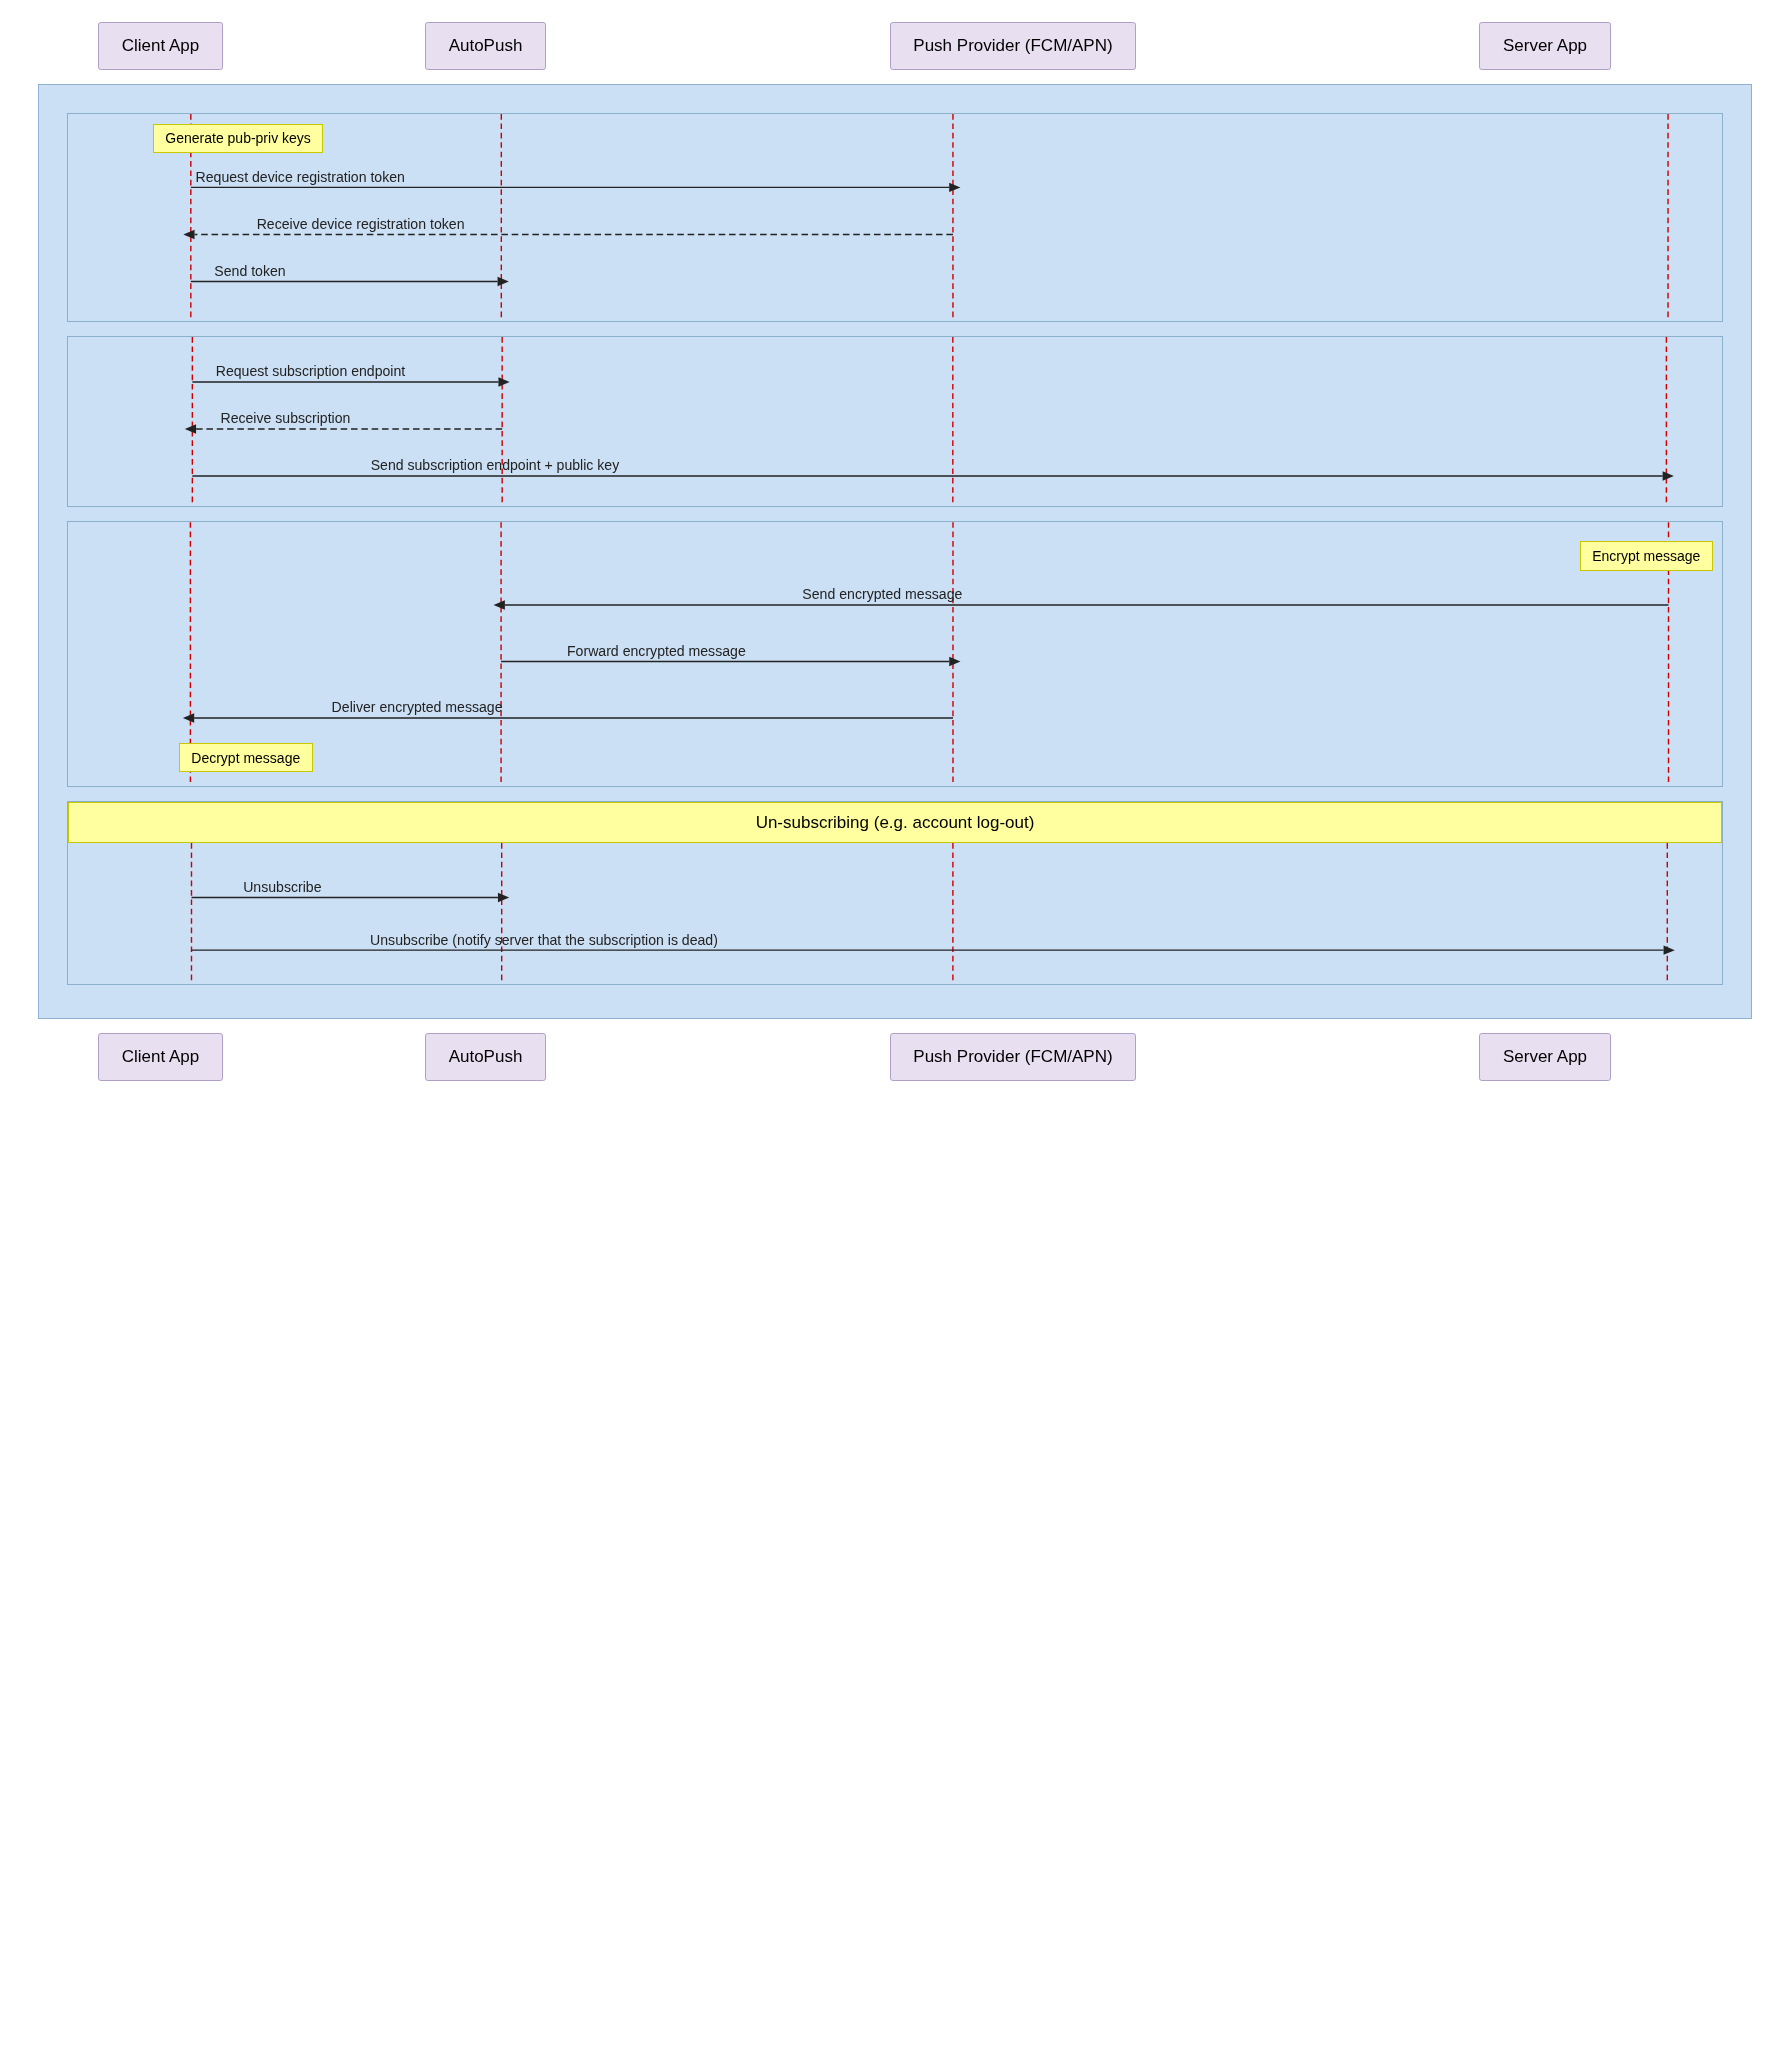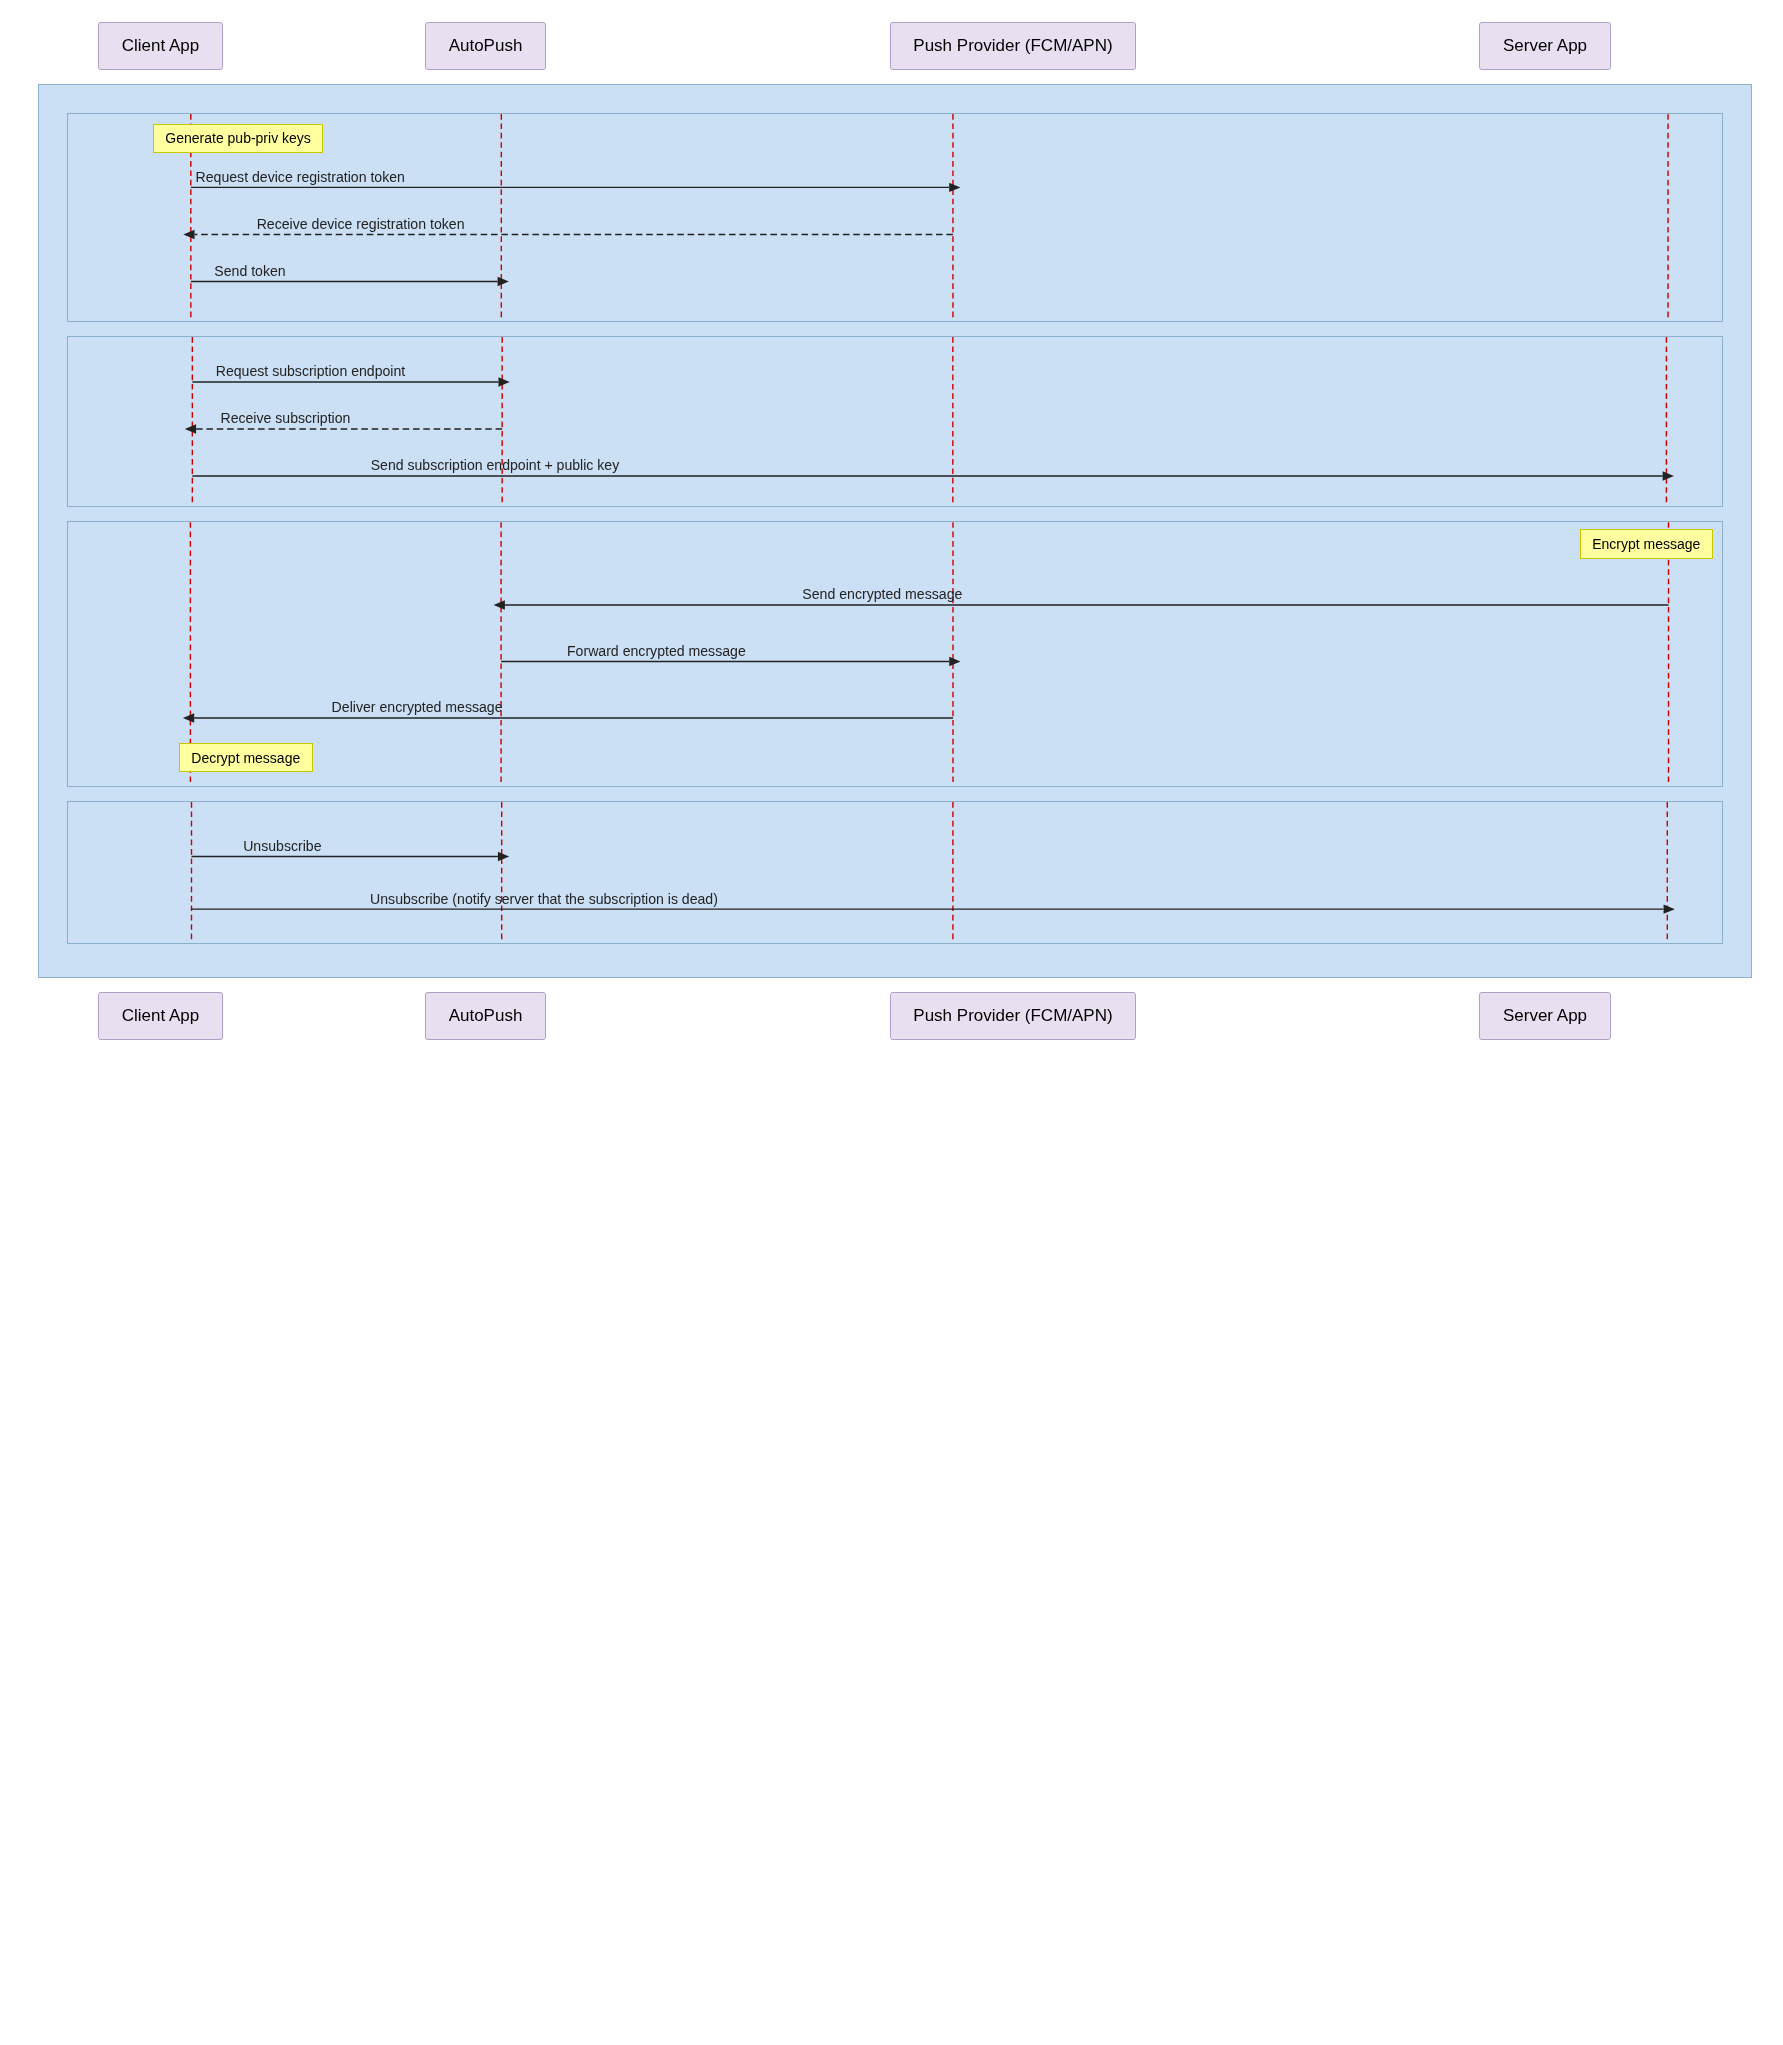--- a/index.html
+++ b/index.html
@@ -126,26 +126,27 @@
 
           <text x="530" y="142" font-size="15" fill="#222">Forward encrypted message</text>
           <line x1="460" y1="148" x2="936" y2="148" stroke="#222" stroke-width="1.5"></line>
           <polygon points="936,143 948,148 936,153" fill="#222"></polygon>
 
           <text x="280" y="202" font-size="15" fill="#222">Deliver encrypted message</text>
           <line x1="940" y1="208" x2="134" y2="208" stroke="#222" stroke-width="1.5"></line>
           <polygon points="134,203 122,208 134,213" fill="#222"></polygon>
         </svg>
 
-        <div style="position:absolute; top:7px; right:9.4px; background:#ffffa0; border:0.9px solid #c8c800; padding:5.6px 11.3px; font-size:14px; white-space:nowrap; z-index:10;">Encrypt message</div>
+        <div style="position:absolute; top:19px; right:9.4px; background:#ffffa0; border:0.9px solid #c8c800; padding:5.6px 11.3px; font-size:14px; white-space:nowrap; z-index:10;">Encrypt message</div>
 
         <div style="position:absolute; bottom:14px; left:85px; background:#ffffa0; border:0.9px solid #c8c800; padding:5.6px 11.3px; font-size:14px; white-space:nowrap; z-index:10;margin-left:26px;">Decrypt message</div>
       </div>
 
       <div style="margin: 14px 28px; background:#cce0f5; border:0.9px solid #8ab0cc; position:relative;">
+        <div style="background:#ffffa0; border:0.9px solid #c8c800; text-align:center; padding:9.4px; font-size:17px;">Un-subscribing (e.g. account log-out)</div>
 
         <svg width="1657" height="141" style="display:block; position:relative;font-size:14px" viewBox="0 0 1760 150">
 
           <line x1="130" y1="0" x2="130" y2="150" stroke="#cc0000" stroke-width="1.5" stroke-dasharray="6,4"></line>
           <line x1="460" y1="0" x2="460" y2="150" stroke="#cc0000" stroke-width="1.5" stroke-dasharray="6,4"></line>
           <line x1="940" y1="0" x2="940" y2="150" stroke="#cc0000" stroke-width="1.5" stroke-dasharray="6,4"></line>
           <line x1="1700" y1="0" x2="1700" y2="150" stroke="#cc0000" stroke-width="1.5" stroke-dasharray="6,4"></line>
 
           <text x="185" y="52" font-size="15" fill="#222">Unsubscribe</text>
           <line x1="130" y1="58" x2="456" y2="58" stroke="#222" stroke-width="1.5"></line>

